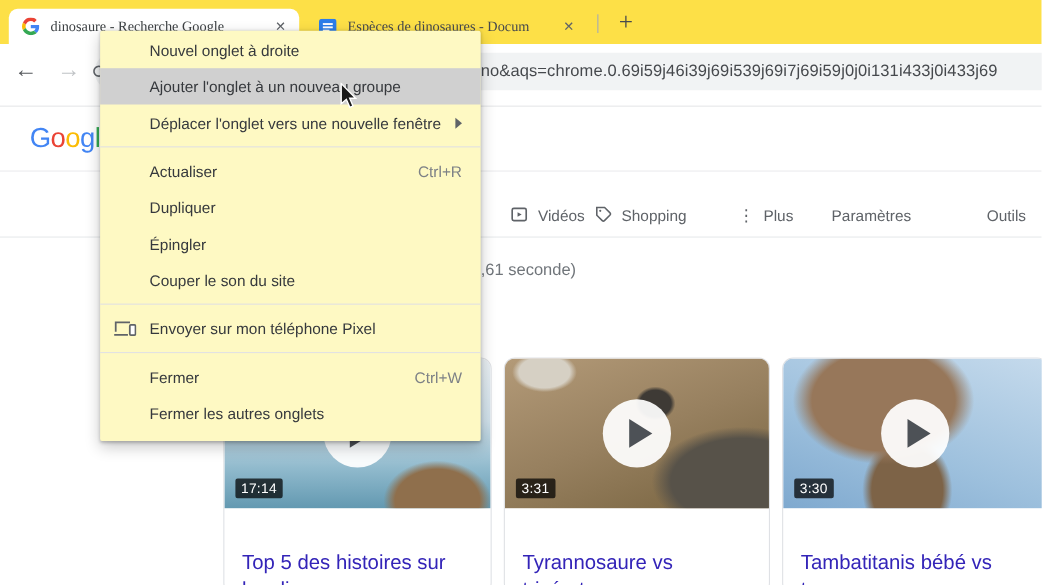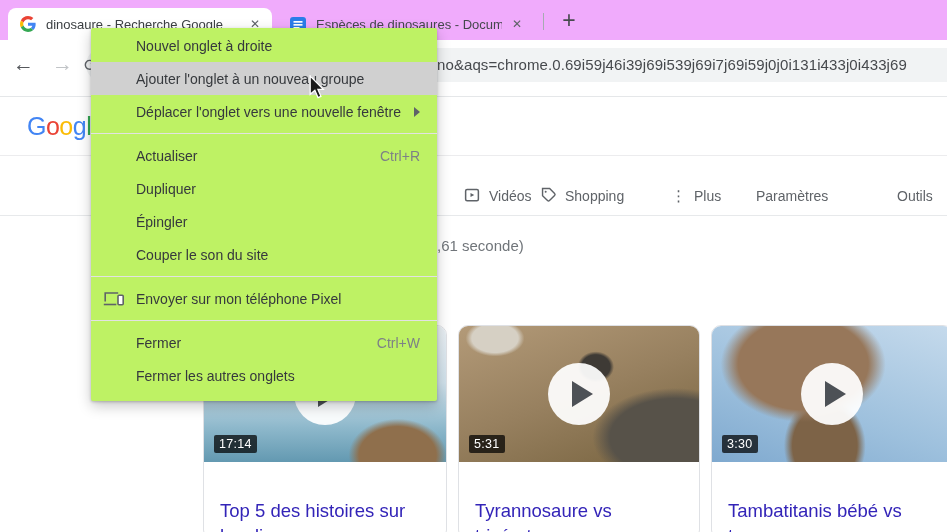--- a/index.html
+++ b/index.html
@@ -1,21 +1,21 @@
 <!DOCTYPE html>
 <html><head>
 <meta charset="utf-8">
 <style>
   html,body{margin:0;padding:0;}
   body{width:947px;height:532px;overflow:hidden;position:relative;background:#fff;
        font-family:"Liberation Sans",sans-serif;-webkit-font-smoothing:antialiased;}
   .screen{position:absolute;inset:0;width:947px;height:532px;overflow:hidden;}
 
   
-  .tabstrip{position:absolute;left:0;top:0;width:947px;height:40px;background:#f0abfc;}
+  .tabstrip{position:absolute;left:0;top:0;width:947px;height:40px;background:#fde047;font-family:Liberation Serif, serif;}
   .tab{display:flex;align-items:center;box-sizing:border-box;}
   .tab.active{position:absolute;left:8px;top:8px;width:264px;height:32px;background:#fff;
               border-radius:8px 8px 0 0;padding:0 8px 0 12px;}
   .tab.inactive{position:absolute;left:280px;top:8px;width:252px;height:32px;padding:0 6px 0 10px;}
   .favicon{width:16px;height:16px;margin-right:10px;flex:none;display:flex;align-items:center;}
   .tab-title{font-size:13px;color:#3c4043;white-space:nowrap;overflow:hidden;flex:1;}
   .tab.inactive .tab-title{color:#45484d;}
   .tab-close{width:18px;height:18px;margin-left:6px;flex:none;display:flex;align-items:center;
              justify-content:center;font-size:12px;color:#5f6368;}
   .tabsep{position:absolute;left:543px;top:13px;width:1px;height:17px;background:#a6abb1;}
@@ -66,21 +66,21 @@
   .playbtn{position:absolute;left:50%;top:50%;transform:translate(-50%,-50%);width:62px;height:62px;
            border-radius:50%;background:rgba(255,255,255,.93);display:flex;align-items:center;
            justify-content:center;}
   .playbtn::after{content:"";border-left:21px solid #4d5156;border-top:13px solid transparent;
                   border-bottom:13px solid transparent;margin-left:6px;}
   .duration{position:absolute;left:10px;bottom:9px;background:rgba(0,0,0,.72);color:#fff;
             font-size:12.5px;padding:2px 5px;border-radius:2px;letter-spacing:.3px;}
   .card-title{padding:17px 16px 0;font-size:18.5px;line-height:25px;color:#3324b8;margin-top:19px;}
 
   
-  .menu{position:absolute;left:91px;top:28px;width:346px;background:#bef264;z-index:50;
+  .menu{position:absolute;left:91px;top:28px;width:346px;background:#fef9c3;z-index:50;
         border-radius:2px;padding:1px 0 9px;
         box-shadow:0 1px 3px rgba(0,0,0,.22),0 5px 14px rgba(0,0,0,.22);}
   .mi{height:33px;display:flex;align-items:center;padding:0 17px 0 45px;font-size:14px;
       color:#36393d;position:relative;}
   .mi.hl{background:#d0d0d0;}
   .mi .lbl{flex:1;white-space:nowrap;}
   .mi .sc{color:#7d8186;margin-left:28px;}
   .caret{width:0;height:0;border-left:6px solid #5f6368;border-top:5px solid transparent;
          border-bottom:5px solid transparent;}
   .msep{height:1px;background:#e2e2e2;margin:5px 0;}
@@ -170,21 +170,21 @@
     <div class="thumb thumb1">
       <div class="playbtn"></div>
       <span class="duration">17:14</span>
     </div>
     <div class="card-title">Top 5 des histoires sur les dinosaures</div>
   </div>
 
   <div class="card card2">
     <div class="thumb thumb2">
       <div class="playbtn"></div>
-      <span class="duration">5:31</span>
+      <span class="duration">3:31</span>
     </div>
     <div class="card-title">Tyrannosaure vs tricératops</div>
   </div>
 
   <div class="card card3">
     <div class="thumb thumb3">
       <div class="playbtn"></div>
       <span class="duration">3:30</span>
     </div>
     <div class="card-title">Tambatitanis bébé vs tyrannosaure</div>

